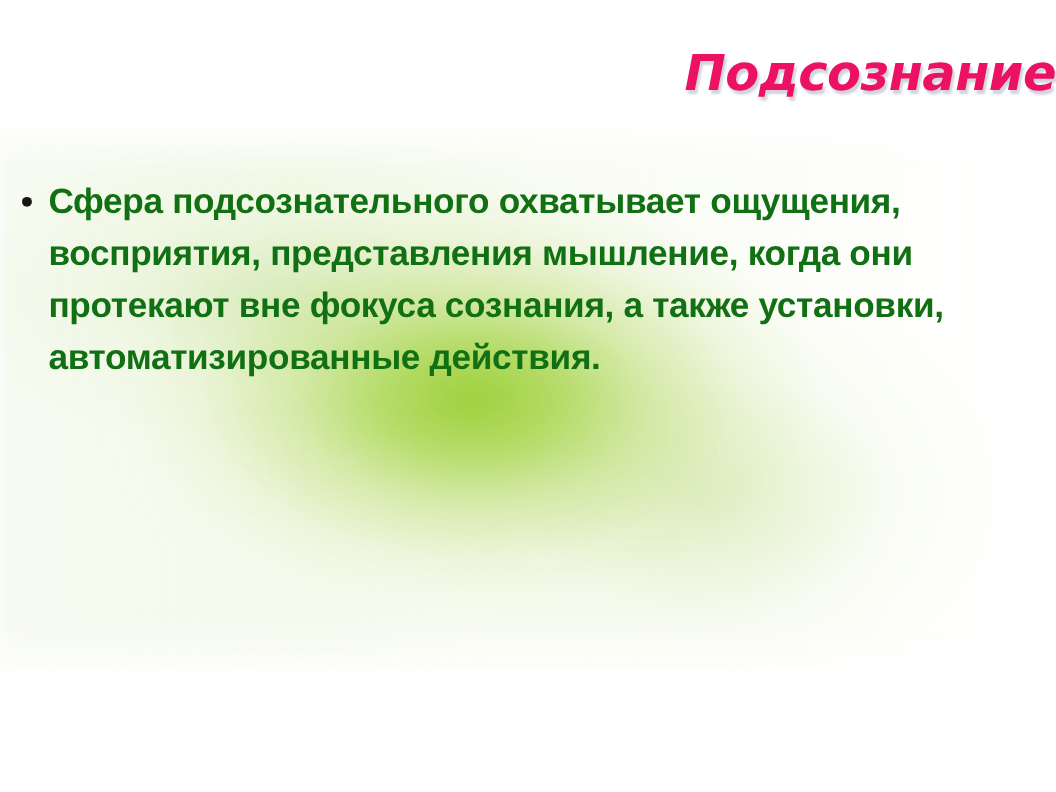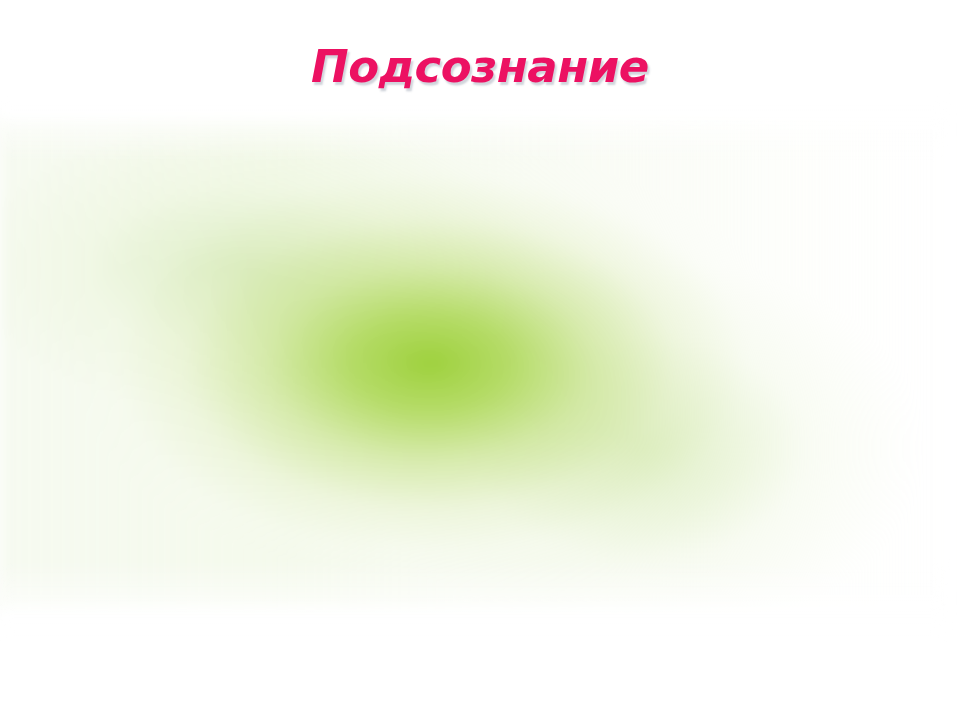--- a/index.html
+++ b/index.html
@@ -70,21 +70,21 @@
     background: linear-gradient(to bottom, rgba(255,255,255,0) 0%, rgba(255,255,255,1) 100%);
     filter: blur(6px);
   }
 
   
   .title {
     position: absolute;
     left: 0;
     top: 40px;
     width: 960px;
-    text-align: center;
+    text-align: right;
     font-family: "DejaVu Sans", sans-serif;
     font-size: 45px;
     font-weight: bold;
     font-style: italic;
     letter-spacing: -0.5px;
     color: #ec1162;
     text-shadow: 2px 3px 2px rgba(150,160,175,0.45);
     white-space: nowrap;
   }
 
@@ -130,15 +130,19 @@
     <div class="bg-band"></div>
     <div class="bg-soft-top"></div>
     <div class="bg-soft-bottom"></div>
   </div>
 
   <div class="title">Подсознание</div>
 
   <div class="body">
 
 
+    <div class="bullet-item">
+      <span class="bullet-dot"></span>
+      <div class="bullet-text b2"> Сфера подсознательного охватывает ощущения, восприятия, представления мышление, когда они протекают вне фокуса сознания, а также установки, автоматизированные действия.</div>
+    </div>
 
   </div>
 </div>
 
 </body></html>

